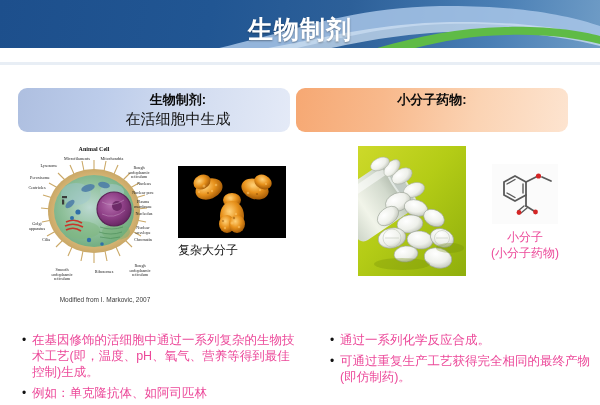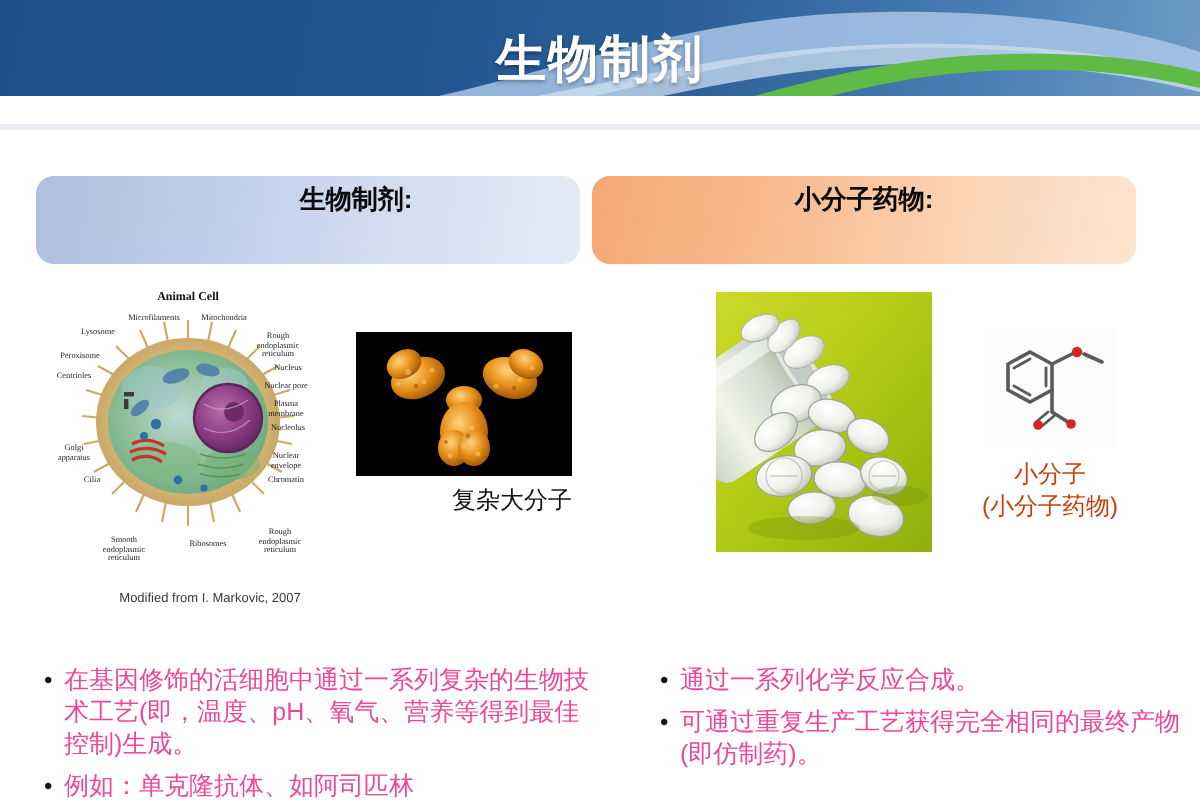--- a/index.html
+++ b/index.html
@@ -135,21 +135,21 @@
     width: 108px;
   }
   .ab-img {
     width: 108px; height: 72px;
     background: #000000;
     position: relative;
     overflow: hidden;
   }
   .ab-cap {
     margin-top: 4px;
-    text-align: right;
+    text-align: left;
     font-size: 12px;
     color: #111;
     line-height: 16px;
   }
 
   
   .pill-fig {
     position: absolute;
     left: 358px; top: 2px;
     width: 108px;
@@ -169,21 +169,21 @@
   }
   .asp-img {
     width: 66px; height: 60px;
     background: #fbfbfb;
     position: relative;
   }
   .asp-cap {
     margin-top: 5px;
     text-align: center;
     font-size: 12px;
-    color: #c2410c;
+    color: #ec4899;
     line-height: 16px;
     width: 100px;
     margin-left: -17px;
   }
 
   
   .bullets {
     position: absolute;
     top: 332px;
   }
@@ -218,20 +218,21 @@
     <path d="M150,62 C280,40 330,8 440,6 C520,5 570,16 600,26 L600,42 C560,30 510,22 445,24 C345,28 300,55 210,62 Z" fill="#a8c6e8" opacity="0.85"></path>
     <path d="M175,62 C300,48 350,24 450,22 C525,21 572,30 600,38 L600,46 C565,37 515,30 452,32 C358,35 315,58 235,62 Z" fill="#cfe0f2" opacity="0.75"></path>
     <path d="M330,62 C390,44 440,28 505,27 C550,26 580,31 600,36 L600,44 C575,38 548,34 507,35 C448,36 405,51 365,62 Z" fill="#5fbb46"></path>
   </svg>
   <div class="header-title">生物制剂</div>
 </div>
 <div class="header-underline"></div>
 
 <div class="title-box left">
   <div class="title-line1">生物制剂:</div>
+  <div class="title-line2">在活细胞中生成</div>
 </div>
 
 <div class="title-box right">
   <div class="title-line1">小分子药物:</div>
 </div>
 
 <div class="figure-row">
 
   <div class="cell-fig">
     <div class="cell-fig-title">Animal Cell</div>

